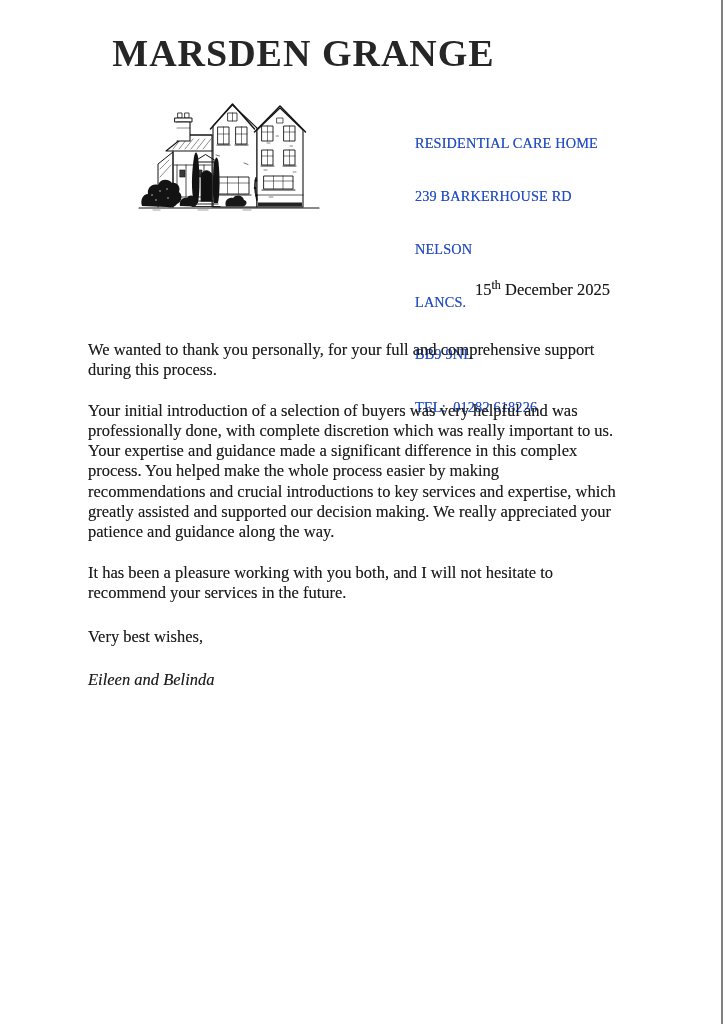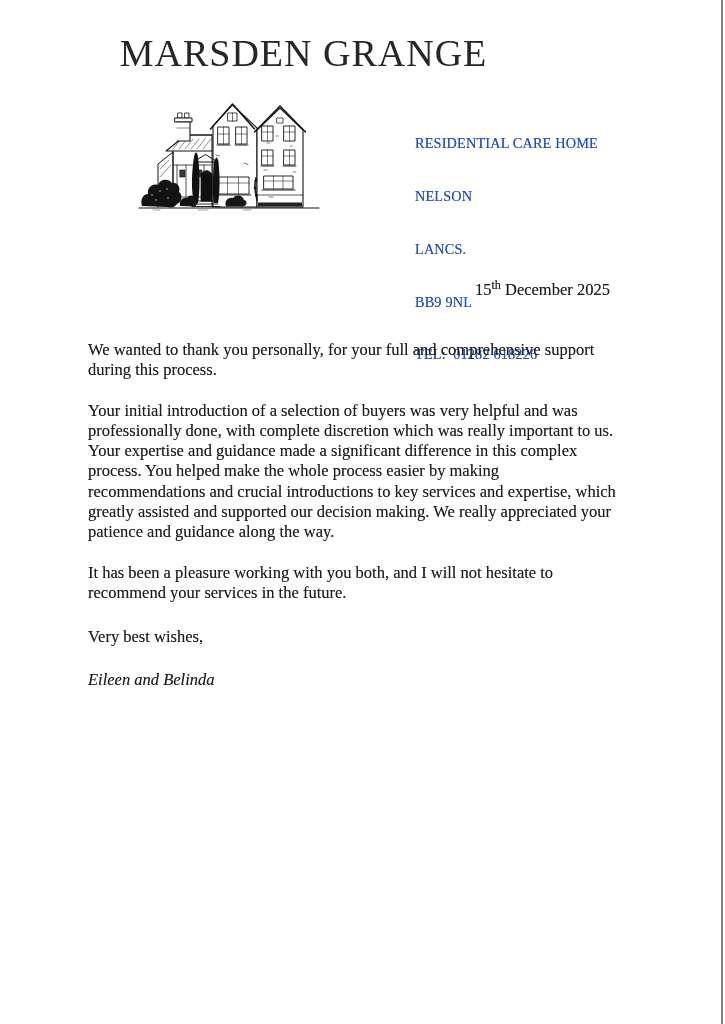--- a/index.html
+++ b/index.html
@@ -6,21 +6,21 @@
   body{
     width:725px;height:1024px;position:relative;overflow:hidden;
     background:#ffffff;color:#1e1e1e;
     font-family:"Liberation Serif", serif;
   }
   .page{position:absolute;inset:0;background:#fff;}
   .edge-line{position:absolute;top:0;bottom:0;right:2px;width:2px;background:#818181;}
 
   .home-title{
     position:absolute;top:31px;left:0;width:607px;margin:0;
-    text-align:center;font-size:38px;font-weight:400;letter-spacing:1px;
+    text-align:center;font-size:38px;font-weight:700;letter-spacing:1px;
     color:#262626;white-space:pre;
   }
 
   .house{position:absolute;left:138px;top:102px;width:182px;height:110px;}
   .house svg{width:100%;height:100%;display:block;}
 
   .address{
     position:absolute;left:415px;top:100px;
     font-size:14.3px;line-height:17.6px;letter-spacing:.15px;
     white-space:pre;color:#1d4ed8;
@@ -126,20 +126,21 @@
         <path d="M84 206 C82 196 88 188 98 190 C102 182 114 184 116 194 C122 198 118 206 112 207 Z" fill="#141414" stroke="none"></path>
 
         <path d="M2 210 H362" stroke-width="2.4"></path>
         <path d="M30 214 h14 M120 214 h20 M210 214 h16" stroke-width="1" opacity=".8"></path>
       </g>
     </svg>
   </div>
 
   <div class="address">
     <div>RESIDENTIAL CARE HOME</div>
+    <div>239 BARKERHOUSE RD</div>
     <div>NELSON</div>
     <div>LANCS.</div>
     <div>BB9 9NL</div>
     <div>TEL:  01282 618226</div>
   </div>
 
   <div class="date"><span>15</span><sup>th</sup><span> December 2025</span></div>
 
   <div class="letter">
     <p class="para">We wanted to thank you personally, for your full and comprehensive support

